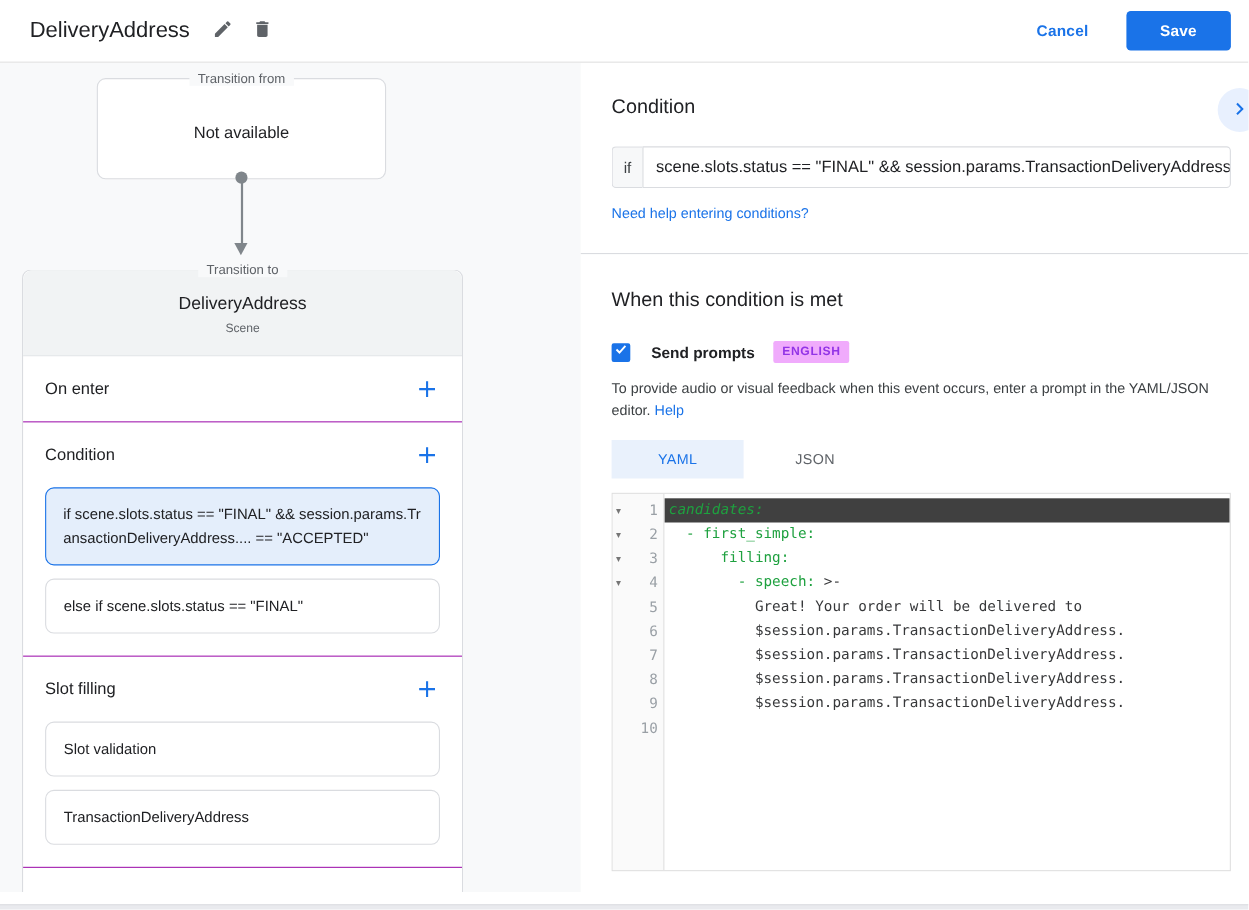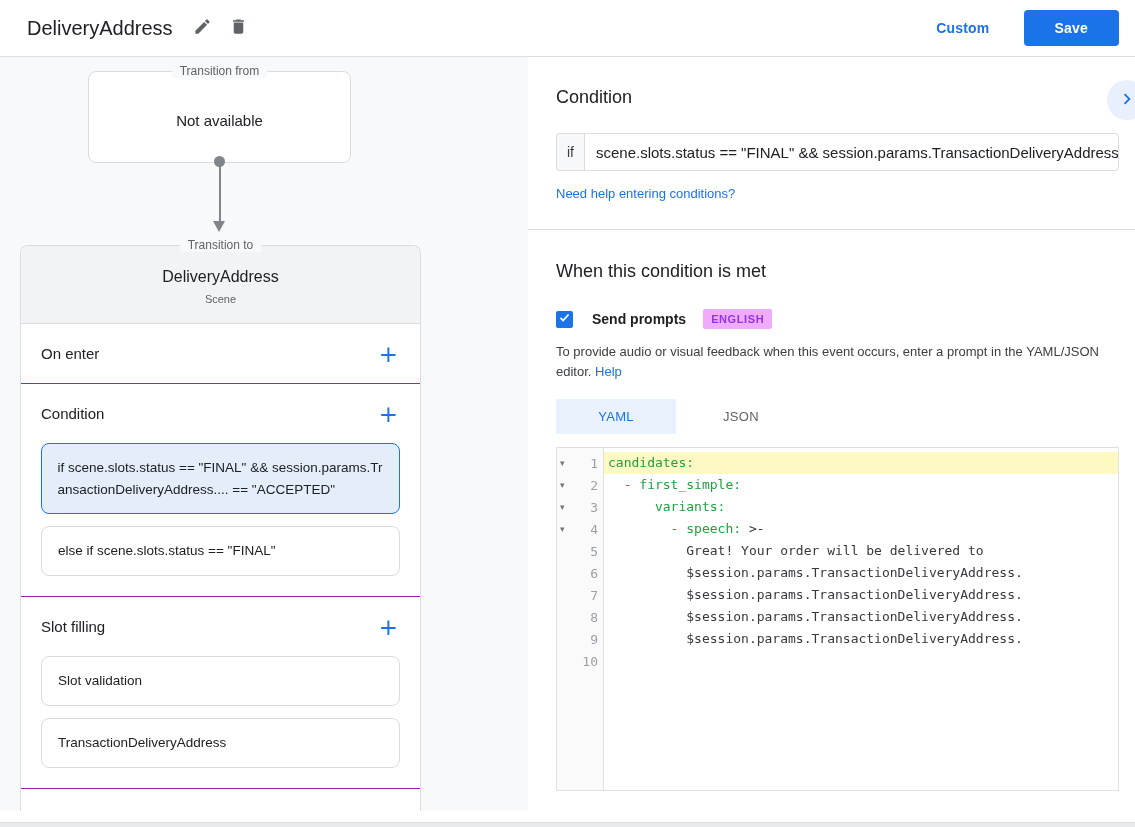--- a/index.html
+++ b/index.html
@@ -177,21 +177,21 @@
     padding-right: 5px;
   }
   .gutter-row:first-child, .code-row:first-child { margin-top: 4px; }
   .fold { margin-right: auto; margin-left: 3px; font-size: 9px; color: #767676; cursor: pointer; width: 12px; }
   .lnum { font-family: "DejaVu Sans Mono", monospace; font-size: 13px; color: #9aa0a6; }
   .code { flex: 1; overflow: hidden; cursor: text; }
   .code-row {
     height: 22px; white-space: pre; font-family: "DejaVu Sans Mono", monospace;
     font-size: 13px; line-height: 22px; padding-left: 4px;
   }
-  .code-row.hl { background: #fef9c3; }
+  .code-row.hl { background: #404040; font-style: italic; }
   .code-row .key { color: #1ea13f; }
   .code-row .plain { color: #37383a; }
 
   .bottom-strip {
     position: absolute; left: 0; right: 0; bottom: 0; height: 5px;
     background: #e9eaee; border-top: 1px solid #dcdee2; z-index: 6;
   }
 </style>
 </head>
 <body>
@@ -206,21 +206,21 @@
     </span>
   </button>
   <button class="icon-btn">
     <span>
       <svg width="19" height="19" viewBox="0 0 24 24">
           <path d="M6 19c0 1.1.9 2 2 2h8c1.1 0 2-.9 2-2V7H6v12zM19 4h-3.5l-1-1h-5l-1 1H5v2h14V4z"></path>
         </svg>
     </span>
   </button>
   <div class="topbar-actions">
-    <button class="cancel-btn">Custom</button>
+    <button class="cancel-btn">Cancel</button>
     <button class="save-btn">Save</button>
   </div>
 </header>
 
 <aside class="left-panel">
 
   <div class="from-box">
     <div class="box-label">Transition from</div>
     <div class="from-value">Not available</div>
   </div>
@@ -361,21 +361,21 @@
           <span class="lnum">9</span>
         </div>
         <div class="gutter-row">
           <span class="fold"></span>
           <span class="lnum">10</span>
         </div>
       </div>
     <div class="code">
         <div class="code-row hl"><span class="key">candidates:</span></div>
         <div class="code-row"><span class="key">  - first_simple:</span></div>
-        <div class="code-row"><span class="key">      variants:</span></div>
+        <div class="code-row"><span class="key">      filling:</span></div>
         <div class="code-row"><span class="key">        - speech:</span><span class="plain"> &gt;-</span></div>
         <div class="code-row"><span class="plain">          Great! Your order will be delivered to</span></div>
         <div class="code-row"><span class="plain">          $session.params.TransactionDeliveryAddress.</span></div>
         <div class="code-row"><span class="plain">          $session.params.TransactionDeliveryAddress.</span></div>
         <div class="code-row"><span class="plain">          $session.params.TransactionDeliveryAddress.</span></div>
         <div class="code-row"><span class="plain">          $session.params.TransactionDeliveryAddress.</span></div>
         <div class="code-row"></div>
       </div>
   </div>
 </section>

